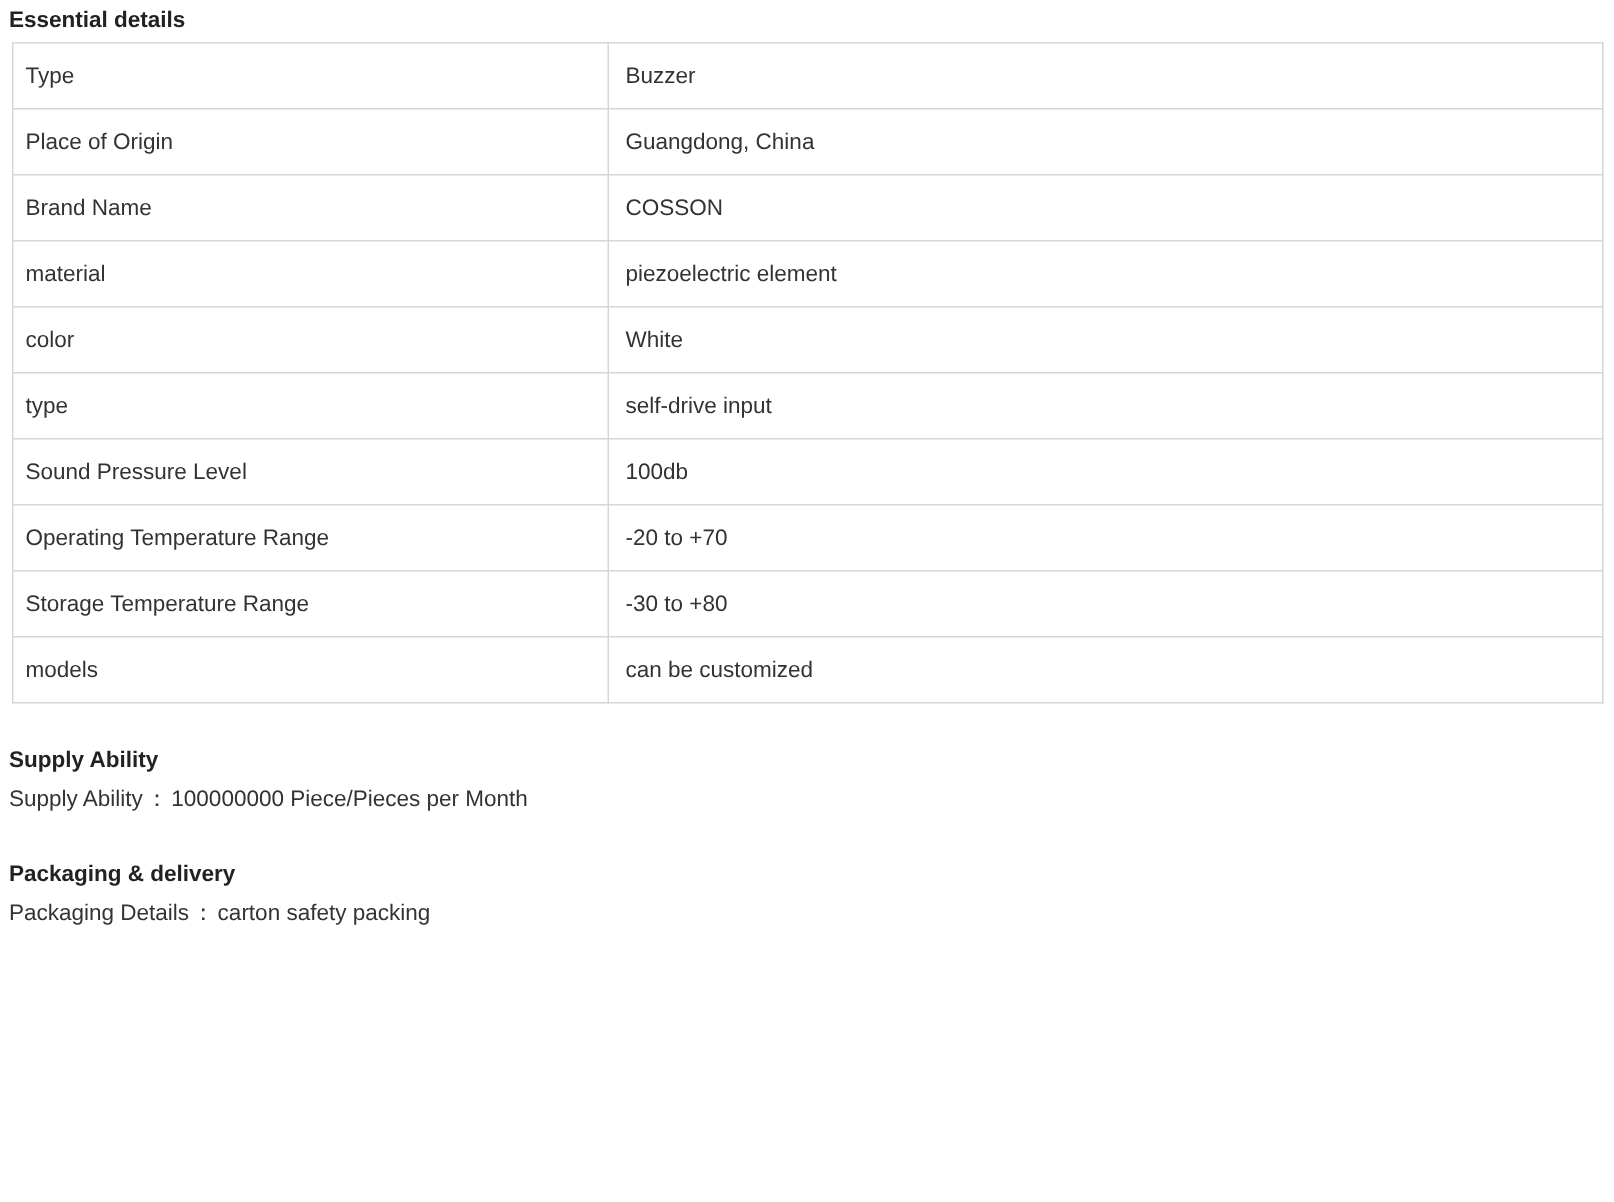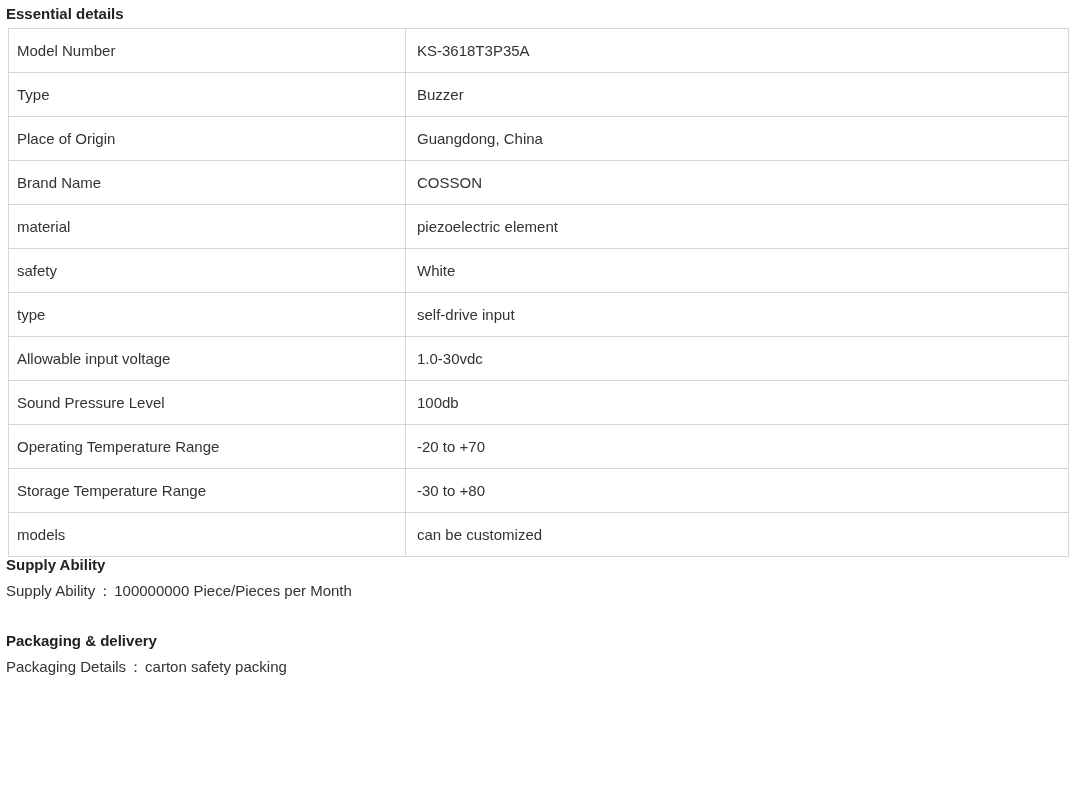--- a/index.html
+++ b/index.html
@@ -46,20 +46,21 @@
     white-space: nowrap;
   }
   td.spec-label {
     width: 397px;
     padding: 0 8px 0 8px;
   }
   td.spec-value {
     padding: 0 10px 0 11px;
   }
   .text-section {
+    margin-top: 30px;
   }
   .text-section .section-title {
     margin-bottom: 8px;
   }
   .kv-line {
     font-size: 15px;
     line-height: 19px;
     color: var(--text);
     margin: 0;
   }
@@ -71,50 +72,42 @@
 </head>
 <body>
 
 <div class="page">
 
   <h3 class="section-title">Essential details</h3>
 
   <table class="spec-table">
     <tbody>
       <tr>
-        <td class="spec-label">Model Number</td>
-        <td class="spec-value">KS-3618T3P35A</td>
-      </tr>
-      <tr>
         <td class="spec-label">Type</td>
         <td class="spec-value">Buzzer</td>
       </tr>
       <tr>
         <td class="spec-label">Place of Origin</td>
         <td class="spec-value">Guangdong, China</td>
       </tr>
       <tr>
         <td class="spec-label">Brand Name</td>
         <td class="spec-value">COSSON</td>
       </tr>
       <tr>
         <td class="spec-label">material</td>
         <td class="spec-value">piezoelectric element</td>
       </tr>
       <tr>
-        <td class="spec-label">safety</td>
+        <td class="spec-label">color</td>
         <td class="spec-value">White</td>
       </tr>
       <tr>
         <td class="spec-label">type</td>
         <td class="spec-value">self-drive input</td>
-      </tr>
-      <tr>
-        <td class="spec-label">Allowable input voltage</td>
-        <td class="spec-value">1.0-30vdc</td>
       </tr>
       <tr>
         <td class="spec-label">Sound Pressure Level</td>
         <td class="spec-value">100db</td>
       </tr>
       <tr>
         <td class="spec-label">Operating Temperature Range</td>
         <td class="spec-value">-20 to +70</td>
       </tr>
       <tr>

